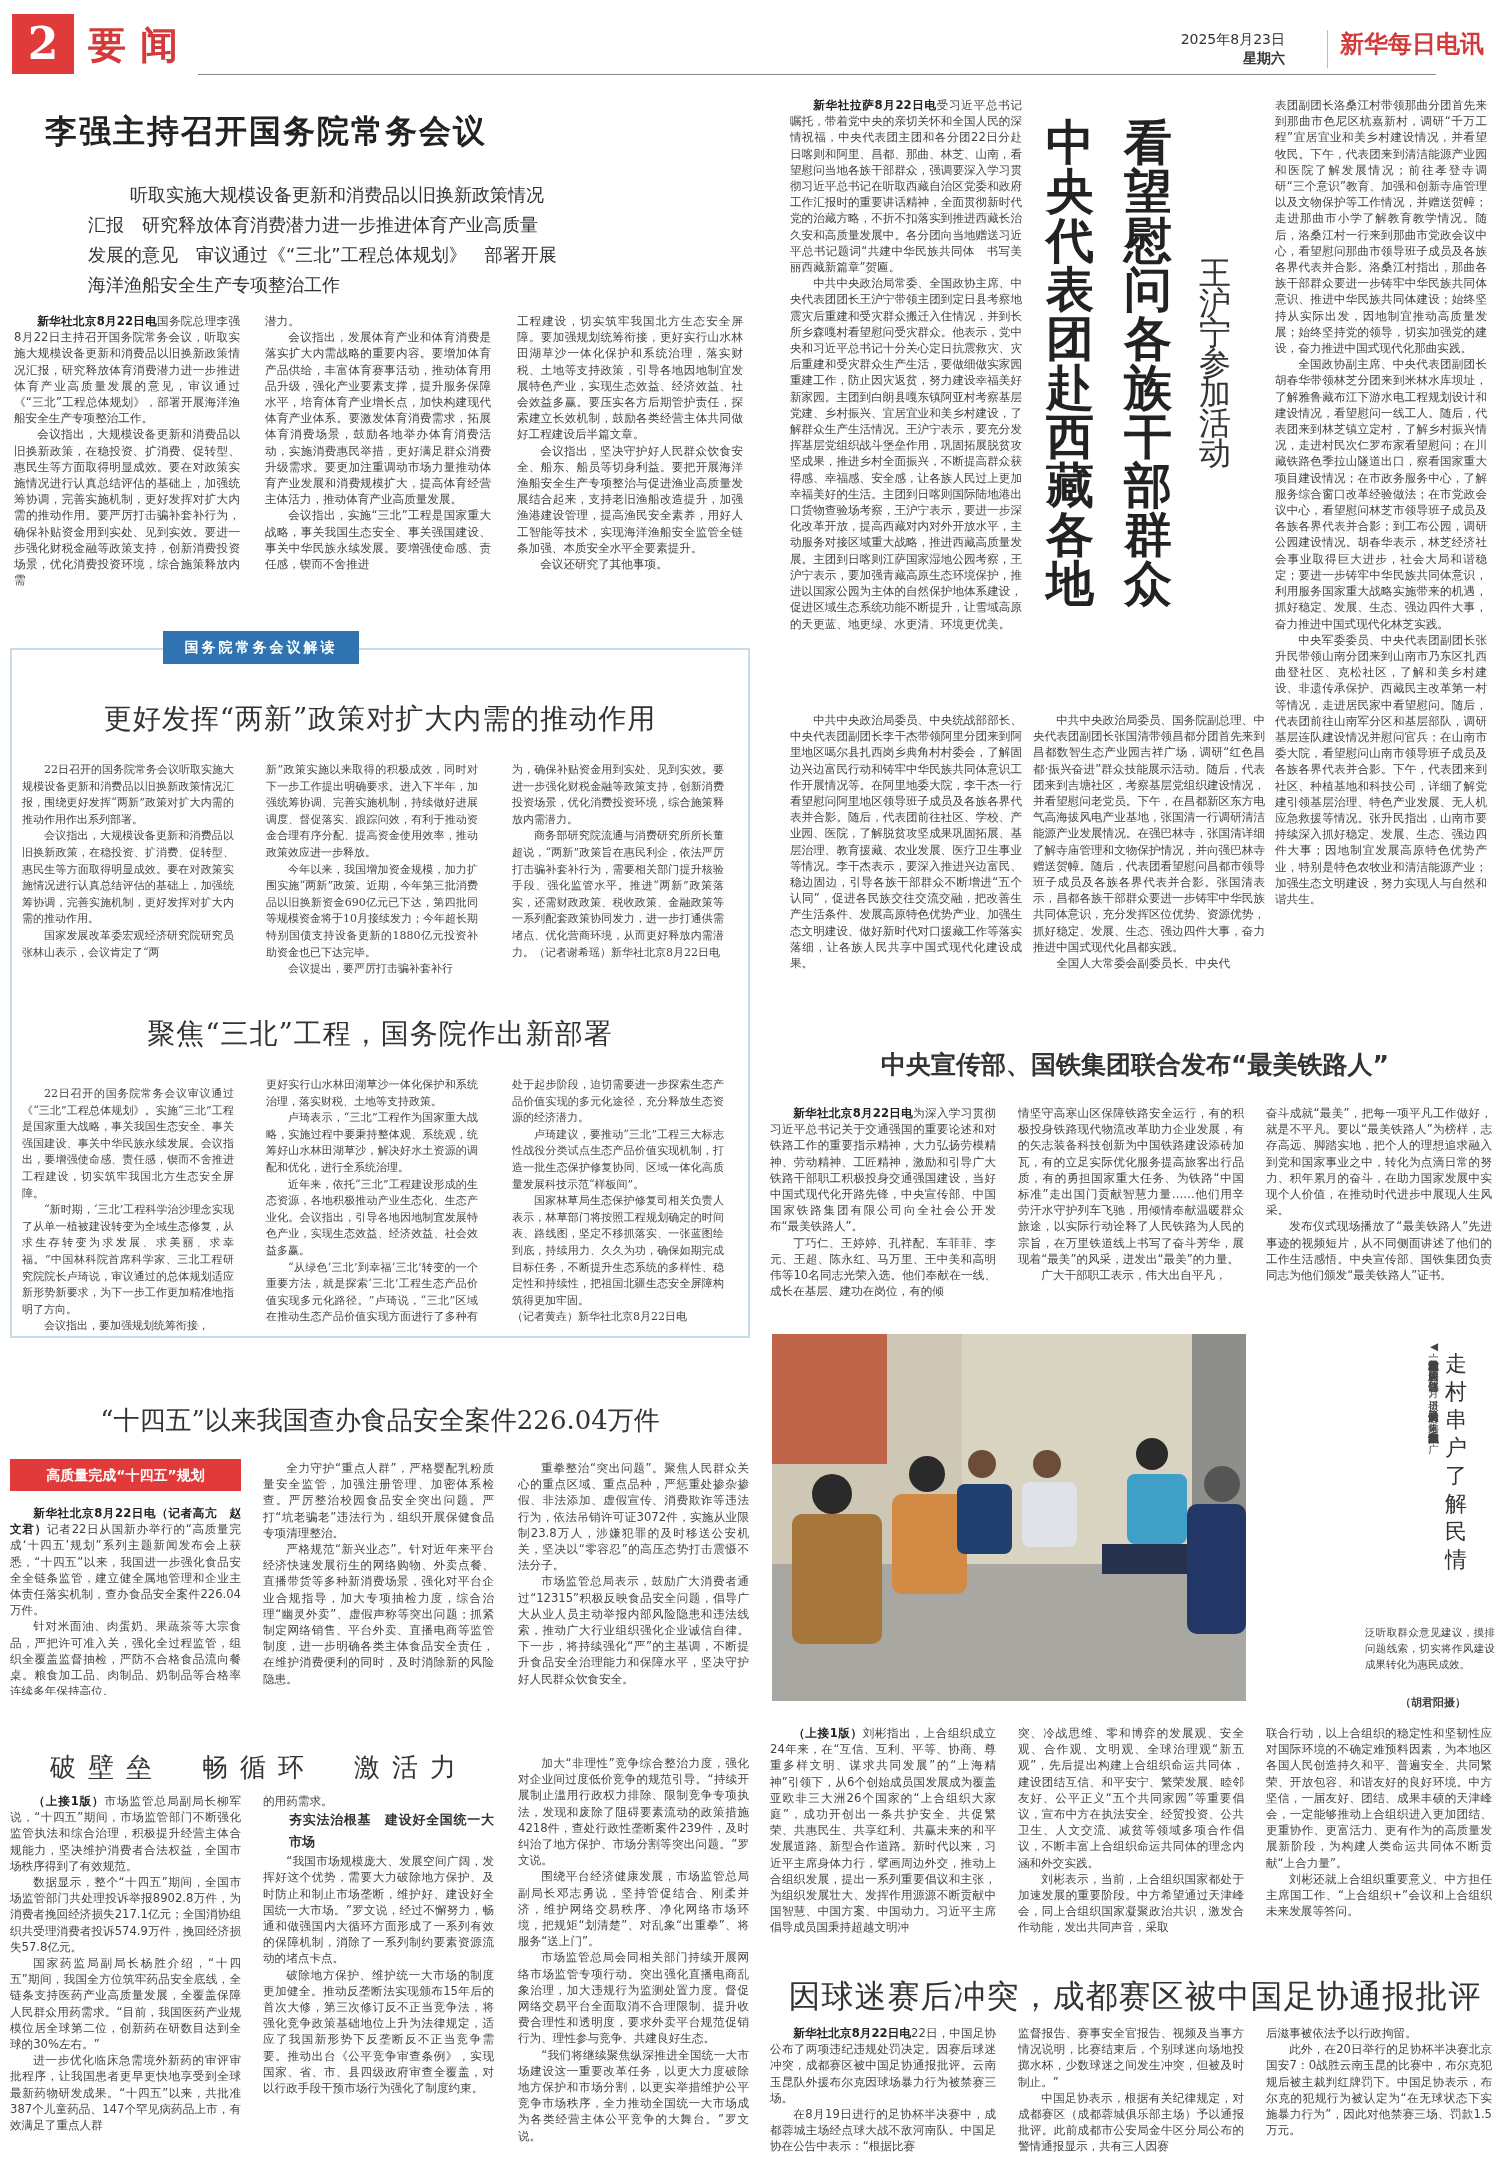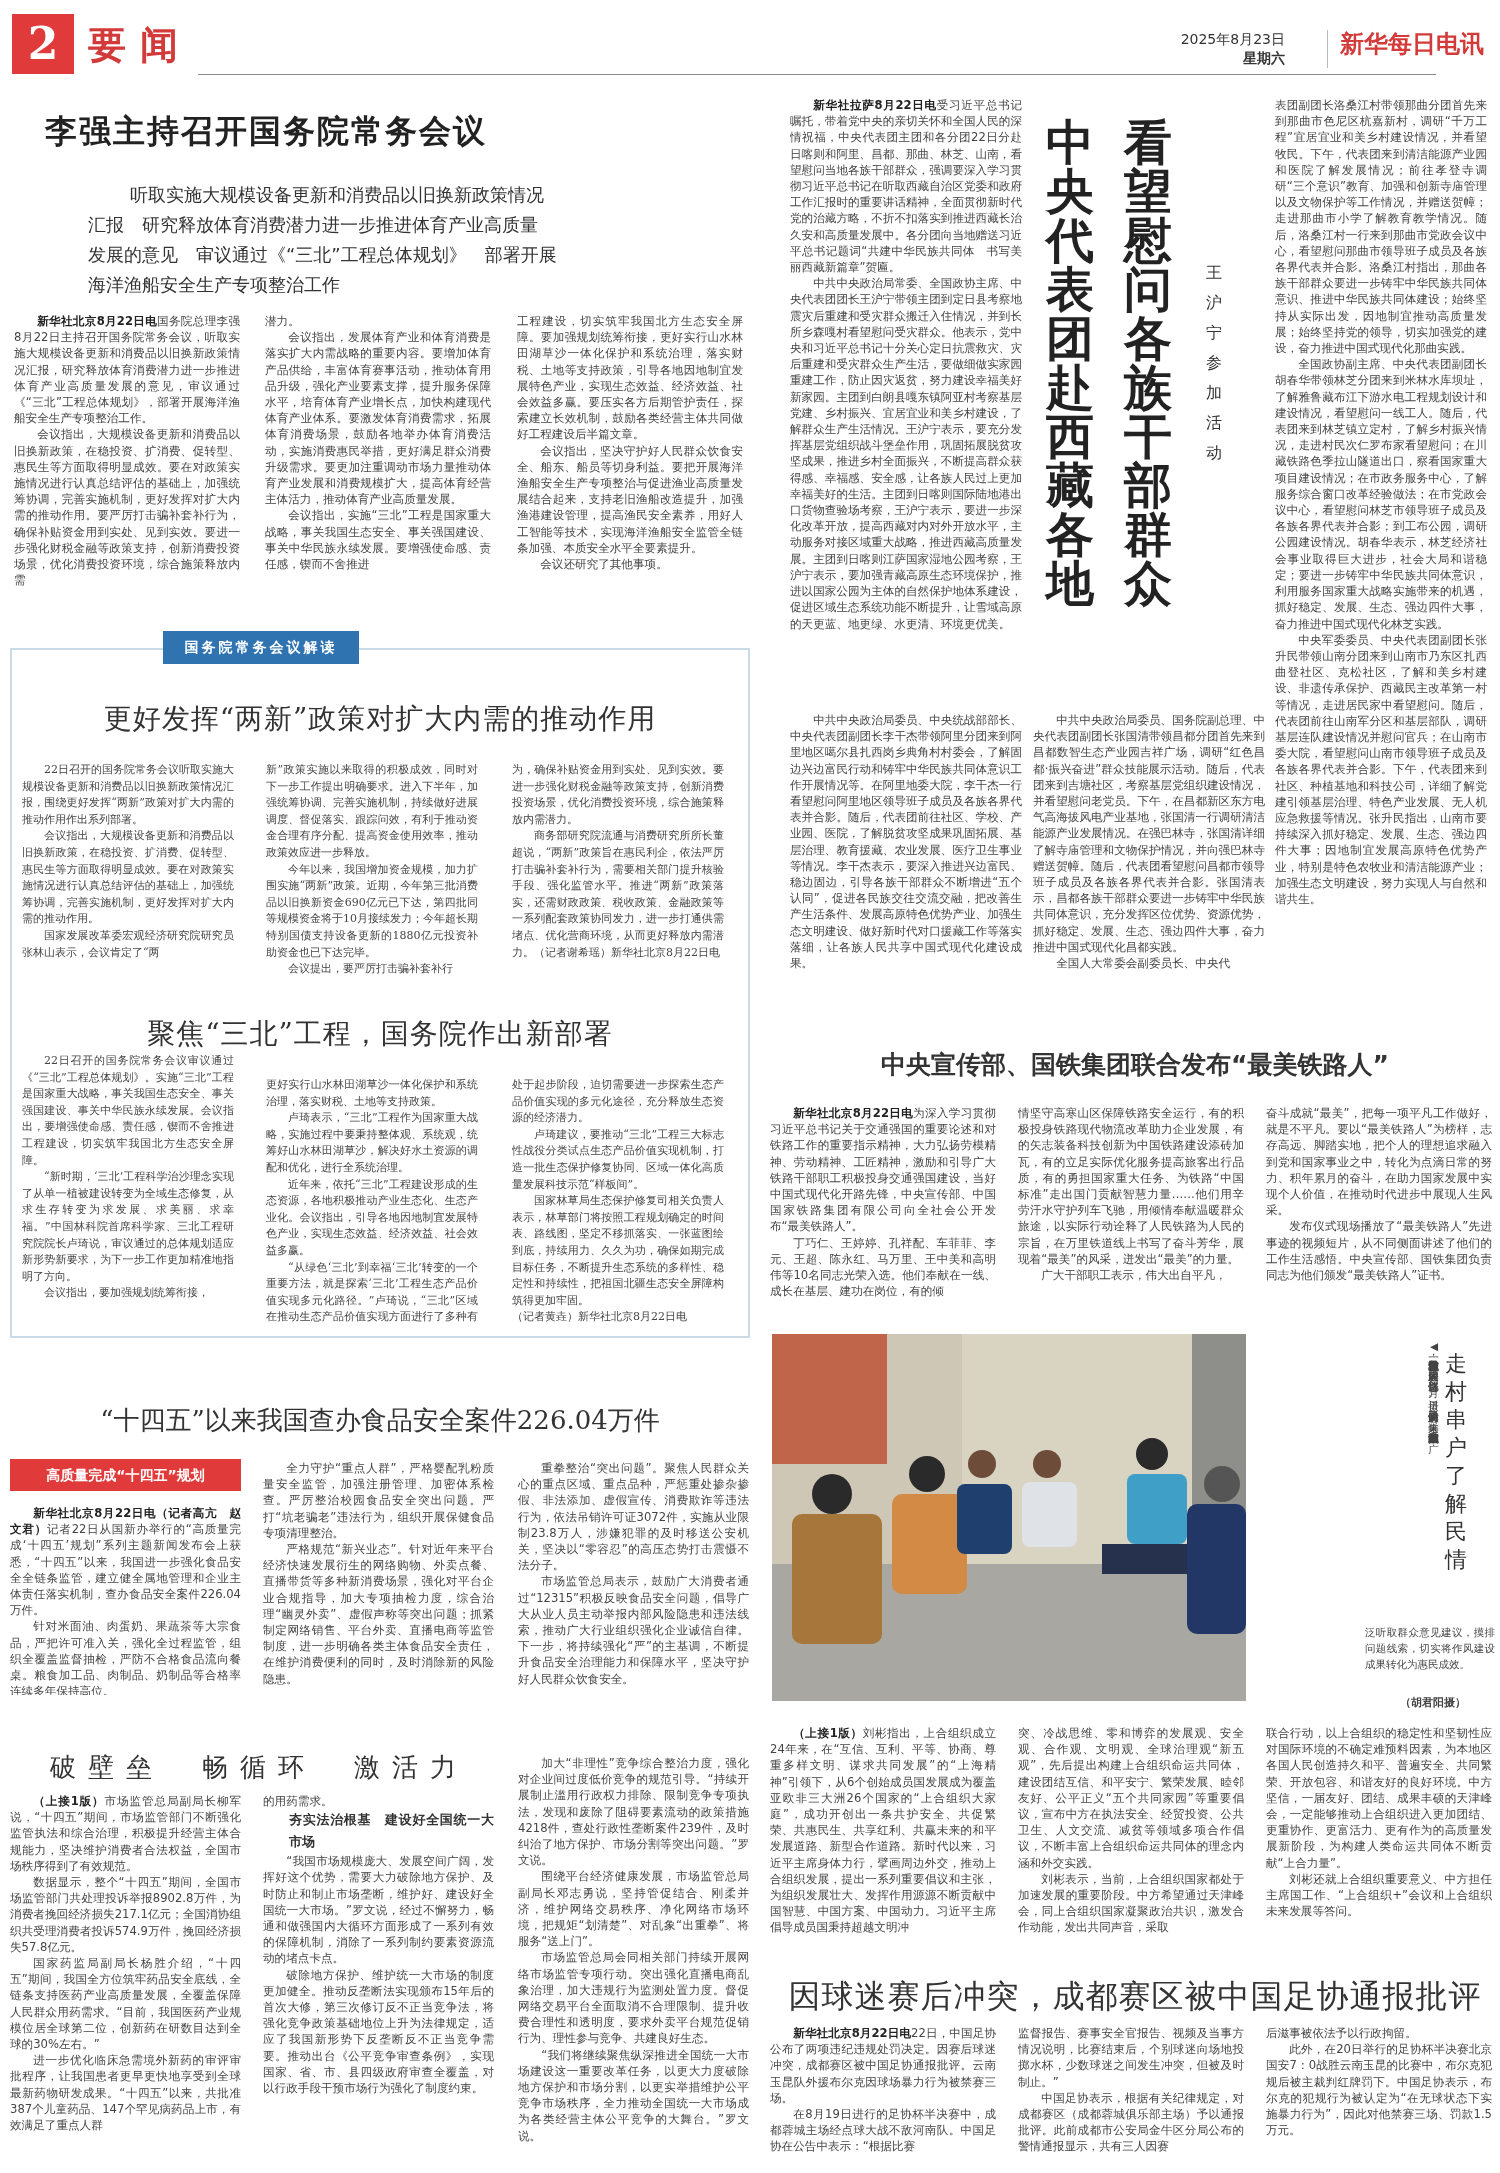--- a/index.html
+++ b/index.html
@@ -12,21 +12,21 @@
 .pagebox{left:12px;top:14px;width:62px;height:60px;background:#e03a3a;color:#fff;font-family:"DejaVu Serif",serif;font-weight:bold;font-size:44px;line-height:60px;text-align:center}
 .section{left:88px;top:20px;font-family:"DejaVu Serif",serif;font-weight:bold;font-size:38px;color:#d33a3a;letter-spacing:14px}
 .topline{left:198px;top:74px;width:1238px;height:1px;background:#888}
 .date{right:215px;top:30px;text-align:right;font-size:14px;color:#333;line-height:19px}
 .datesep{left:1327px;top:30px;width:1px;height:38px;background:#bbb}
 .brand{left:1340px;top:28px;font-family:"DejaVu Serif",serif;font-weight:bold;font-size:24px;color:#d33a3a}
 .h1{left:45px;top:110px;font-family:"DejaVu Serif",serif;font-weight:bold;font-size:32px;color:#222;letter-spacing:2px}
 .deck{left:88px;top:180px;font-size:18px;line-height:30px;color:#333}
 .deck div:first-child{padding-left:42px}
 .vtitle{font-family:"DejaVu Serif",serif;font-weight:bold;font-size:48px;line-height:49px;color:#222;width:56px;text-align:center;word-break:break-all}
-.vsub{font-size:16px;line-height:30px;color:#333;width:30px;text-align:center;word-break:break-all}
+.vsub{font-size:32px;line-height:30px;color:#333;width:30px;text-align:center;word-break:break-all}
 .boxframe{left:10px;top:648px;width:740px;height:690px;border:2px solid #c9dbe7}
 .boxtag{left:163px;top:631px;width:196px;height:33px;background:#2f74b0;color:#fff;font-weight:bold;font-size:14px;line-height:33px;text-align:center;letter-spacing:3px}
 .boxh{font-family:"DejaVu Serif",serif;font-size:28px;color:#333;text-align:center;letter-spacing:1px}
 .boxcol{position:absolute;font-family:"DejaVu Serif",serif;font-size:11px;line-height:16.6px;color:#444;text-align:justify;overflow:hidden}
 .boxcol p{text-indent:2em}
 .h2{font-family:"DejaVu Serif",serif;font-size:26px;color:#333;text-align:center}
 .redtag{left:10px;top:1459px;width:231px;height:32px;background:#e03a3a;color:#fff;font-weight:bold;font-size:14px;line-height:32px;text-align:center}
 .photo{left:772px;top:1334px;width:474px;height:367px;overflow:hidden;background:#d8d1c4}
 .caption-title{left:1445px;top:1350px;font-family:"DejaVu Serif",serif;font-size:22px;line-height:28px;width:26px;color:#333;word-break:break-all}
 .caption-text{left:1370px;top:1340px;width:72px;font-family:"DejaVu Serif",serif;font-size:10.5px;line-height:16px;color:#444;writing-mode:vertical-rl;height:285px}
@@ -81,21 +81,21 @@
   <p class="noind" style="text-indent:0">新”政策实施以来取得的积极成效，同时对下一步工作提出明确要求。进入下半年，加强统筹协调、完善实施机制，持续做好进展调度、督促落实、跟踪问效，有利于推动资金合理有序分配、提高资金使用效率，推动政策效应进一步释放。</p>
   <p>今年以来，我国增加资金规模，加力扩围实施“两新”政策。近期，今年第三批消费品以旧换新资金690亿元已下达，第四批同等规模资金将于10月接续发力；今年超长期特别国债支持设备更新的1880亿元投资补助资金也已下达完毕。</p>
   <p>会议提出，要严厉打击骗补套补行</p>
 </div>
 <div class="boxcol" style="left:512px;top:762px;width:212px;height:225px">
   <p style="text-indent:0">为，确保补贴资金用到实处、见到实效。要进一步强化财税金融等政策支持，创新消费投资场景，优化消费投资环境，综合施策释放内需潜力。</p>
   <p>商务部研究院流通与消费研究所所长董超说，“两新”政策旨在惠民利企，依法严厉打击骗补套补行为，需要相关部门提升核验手段、强化监管水平。推进“两新”政策落实，还需财政政策、税收政策、金融政策等一系列配套政策协同发力，进一步打通供需堵点、优化营商环境，从而更好释放内需潜力。（记者谢希瑶）新华社北京8月22日电</p>
 </div>
 
 <div class="abs boxh" style="left:20px;top:1015px;width:720px">聚焦“三北”工程，国务院作出新部署</div>
-<div class="boxcol" style="left:22px;top:1053px;width:212px;height:245px">
+<div class="boxcol" style="left:22px;top:1086px;width:212px;height:245px">
   <p>22日召开的国务院常务会议审议通过《“三北”工程总体规划》。实施“三北”工程是国家重大战略，事关我国生态安全、事关强国建设、事关中华民族永续发展。会议指出，要增强使命感、责任感，锲而不舍推进工程建设，切实筑牢我国北方生态安全屏障。</p>
   <p>“新时期，‘三北’工程科学治沙理念实现了从单一植被建设转变为全域生态修复，从求生存转变为求发展、求美丽、求幸福。”中国林科院首席科学家、三北工程研究院院长卢琦说，审议通过的总体规划适应新形势新要求，为下一步工作更加精准地指明了方向。</p>
   <p>会议指出，要加强规划统筹衔接，</p>
 </div>
 <div class="boxcol" style="left:266px;top:1077px;width:212px;height:245px">
   <p style="text-indent:0">更好实行山水林田湖草沙一体化保护和系统治理，落实财税、土地等支持政策。</p>
   <p>卢琦表示，“三北”工程作为国家重大战略，实施过程中要秉持整体观、系统观，统筹好山水林田湖草沙，解决好水土资源的调配和优化，进行全系统治理。</p>
   <p>近年来，依托“三北”工程建设形成的生态资源，各地积极推动产业生态化、生态产业化。会议指出，引导各地因地制宜发展特色产业，实现生态效益、经济效益、社会效益多赢。</p>
   <p>“从绿色‘三北’到幸福‘三北’转变的一个重要方法，就是探索‘三北’工程生态产品价值实现多元化路径。”卢琦说，“三北”区域在推动生态产品价值实现方面进行了多种有益尝试，但整体还</p>
 </div>

